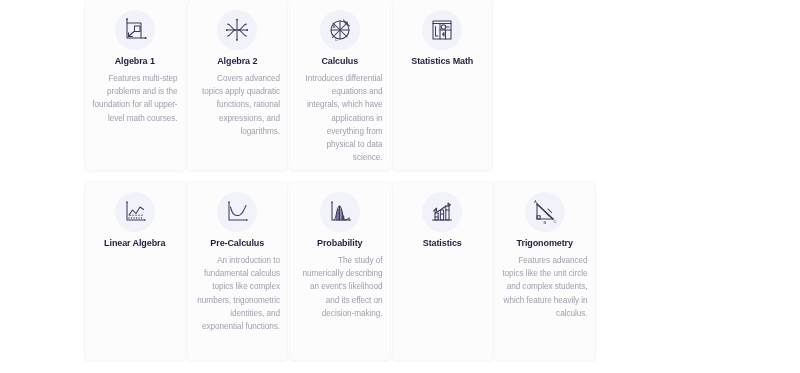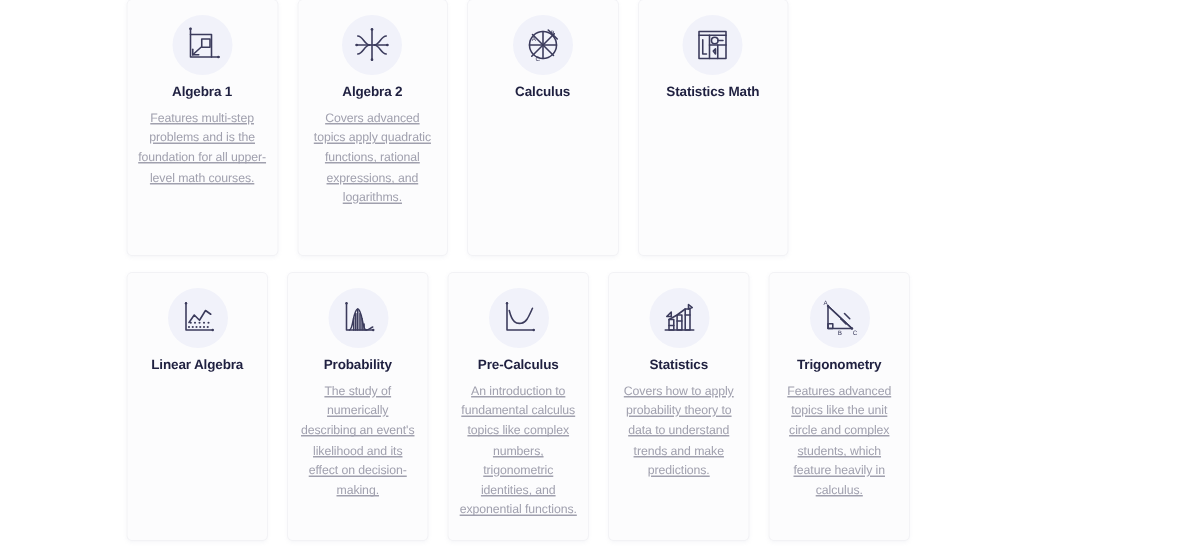--- a/index.html
+++ b/index.html
@@ -12,21 +12,21 @@
     overflow: hidden;
   }
   #grid-wrap {
     position: absolute;
     left: 85px;
     top: 0px;
     width: 628px;
   }
   .row {
     display: flex;
-    gap: 14px;
+    gap: 3px;
     align-items: stretch;
   }
   .row-1 { height: 170px; }
   .row-2 { margin-top: 12px; height: 178px; }
   .card {
     width: 99.5px;
     background: #fcfcfd;
     border-radius: 3px;
     box-shadow: 0 0 0 0.6px #f2f2f5, 0 1px 3px rgba(180,185,205,0.16);
     padding: 10px 7px 6px 7px;
@@ -79,24 +79,23 @@
     font-weight: bold;
     color: #1f2040;
     text-align: center;
     letter-spacing: -0.1px;
     margin-bottom: 5px;
     line-height: 1.2;
   }
   .card-desc {
     font-size: 8.2px;
     color: #a0a0ae;
-    text-align: center;
+    text-align: right;
     line-height: 1.62;
     letter-spacing: -0.05px;
-    text-decoration: underline;
   }
 </style>
 </head>
 <body>
 
 <div id="grid-wrap">
 
   <div class="row row-1">
 
     <div class="card">
@@ -143,20 +142,21 @@
           <path d="M4 13 L22 13"></path>
           <path d="M5.5 20.5 L20.5 5.5"></path>
           <path d="M6 6 L20 20"></path>
           <path d="M16.5 3 L22.5 9"></path>
           <text x="18" y="6.5">B</text>
           <text x="5.5" y="10.5">A</text>
           <text x="8" y="23.5">C</text>
         </svg>
       </div>
       <div class="card-title">Calculus</div>
+      <div class="card-desc">Introduces differential equations and integrals, which have applications in everything from physical to data science.</div>
     </div>
 
 
 
     <div class="card">
       <div class="icon-bubble">
         <svg viewBox="0 0 26 26">
           <rect x="4" y="4" width="18" height="18"></rect>
           <path d="M4 6.5 L22 6.5"></path>
           <path d="M11 6.5 L11 22"></path>
@@ -195,60 +195,59 @@
           <circle class="dot" cx="22.8" cy="21" r="0.8"></circle>
         </svg>
       </div>
       <div class="card-title">Linear Algebra</div>
     </div>
 
     <div class="card">
       <div class="icon-bubble">
         <svg viewBox="0 0 26 26">
           <path d="M5 3 L5 21 L23 21"></path>
+          <path d="M6.5 8 C8.5 16 11 17 14.5 16.5 C18 16 19.5 12 22 6.5"></path>
+          <circle class="dot" cx="5" cy="3.2" r="0.8"></circle>
+          <circle class="dot" cx="22.8" cy="21" r="0.8"></circle>
+        </svg>
+      </div>
+      <div class="card-title">Pre-Calculus</div>
+      <div class="card-desc">An introduction to fundamental calculus topics like complex numbers, trigonometric identities, and exponential functions.</div>
+    </div>
+
+    <div class="card">
+      <div class="icon-bubble">
+        <svg viewBox="0 0 26 26">
+          <path d="M5 3 L5 21 L23 21"></path>
           <path d="M7 21 C9.5 21 9.5 7 12.5 7 C15.5 7 15.5 21 18 21"></path>
           <path d="M18 21 C20 21 21 19.5 22.5 19"></path>
           <path d="M12.5 7 L12.5 21"></path>
           <path d="M9.8 13 L9.8 21 M11.2 10 L11.2 21 M14 10 L14 21 M15.4 13.5 L15.4 21 M16.7 17 L16.7 21"></path>
           <circle class="dot" cx="5" cy="3.2" r="0.8"></circle>
           <circle class="dot" cx="22.8" cy="21" r="0.8"></circle>
         </svg>
       </div>
       <div class="card-title">Probability</div>
       <div class="card-desc">The study of numerically describing an event's likelihood and its effect on decision-making.</div>
-    </div>
-
-    <div class="card">
-      <div class="icon-bubble">
-        <svg viewBox="0 0 26 26">
-          <path d="M5 3 L5 21 L23 21"></path>
-          <path d="M6.5 8 C8.5 16 11 17 14.5 16.5 C18 16 19.5 12 22 6.5"></path>
-          <circle class="dot" cx="5" cy="3.2" r="0.8"></circle>
-          <circle class="dot" cx="22.8" cy="21" r="0.8"></circle>
-        </svg>
-      </div>
-      <div class="card-title">Pre-Calculus</div>
-      <div class="card-desc">An introduction to fundamental calculus topics like complex numbers, trigonometric identities, and exponential functions.</div>
     </div>
 
     <div class="card">
       <div class="icon-bubble">
         <svg viewBox="0 0 26 26">
           <path d="M3.5 21 L22.5 21"></path>
           <rect x="6" y="14" width="3.2" height="7"></rect>
           <rect x="11.4" y="11" width="3.2" height="10"></rect>
           <rect x="16.8" y="7" width="3.2" height="14"></rect>
           <path d="M6 14 L11.4 11 L16.8 7"></path>
           <path d="M6 18 L9.2 18 M11.4 15 L14.6 15 M16.8 11 L20 11"></path>
           <path d="M4.5 12 L7.5 9 L7.5 12 Z"></path>
           <path d="M19 4 L21.5 6 L19 7 Z"></path>
         </svg>
       </div>
       <div class="card-title">Statistics</div>
-      <div class="card-desc">Covers how to apply probability theory to data to understand trends and make predictions.</div>
     </div>
 
     <div class="card">
       <div class="icon-bubble">
         <svg viewBox="0 0 26 26">
           <path d="M5 5 L5 20 L21 20 Z"></path>
           <path d="M5 5 L21 20"></path>
           <rect x="5" y="16.8" width="3.2" height="3.2"></rect>
           <path d="M16 10 L19.5 13.5"></path>
           <path d="M13.5 13.5 L17 17"></path>

